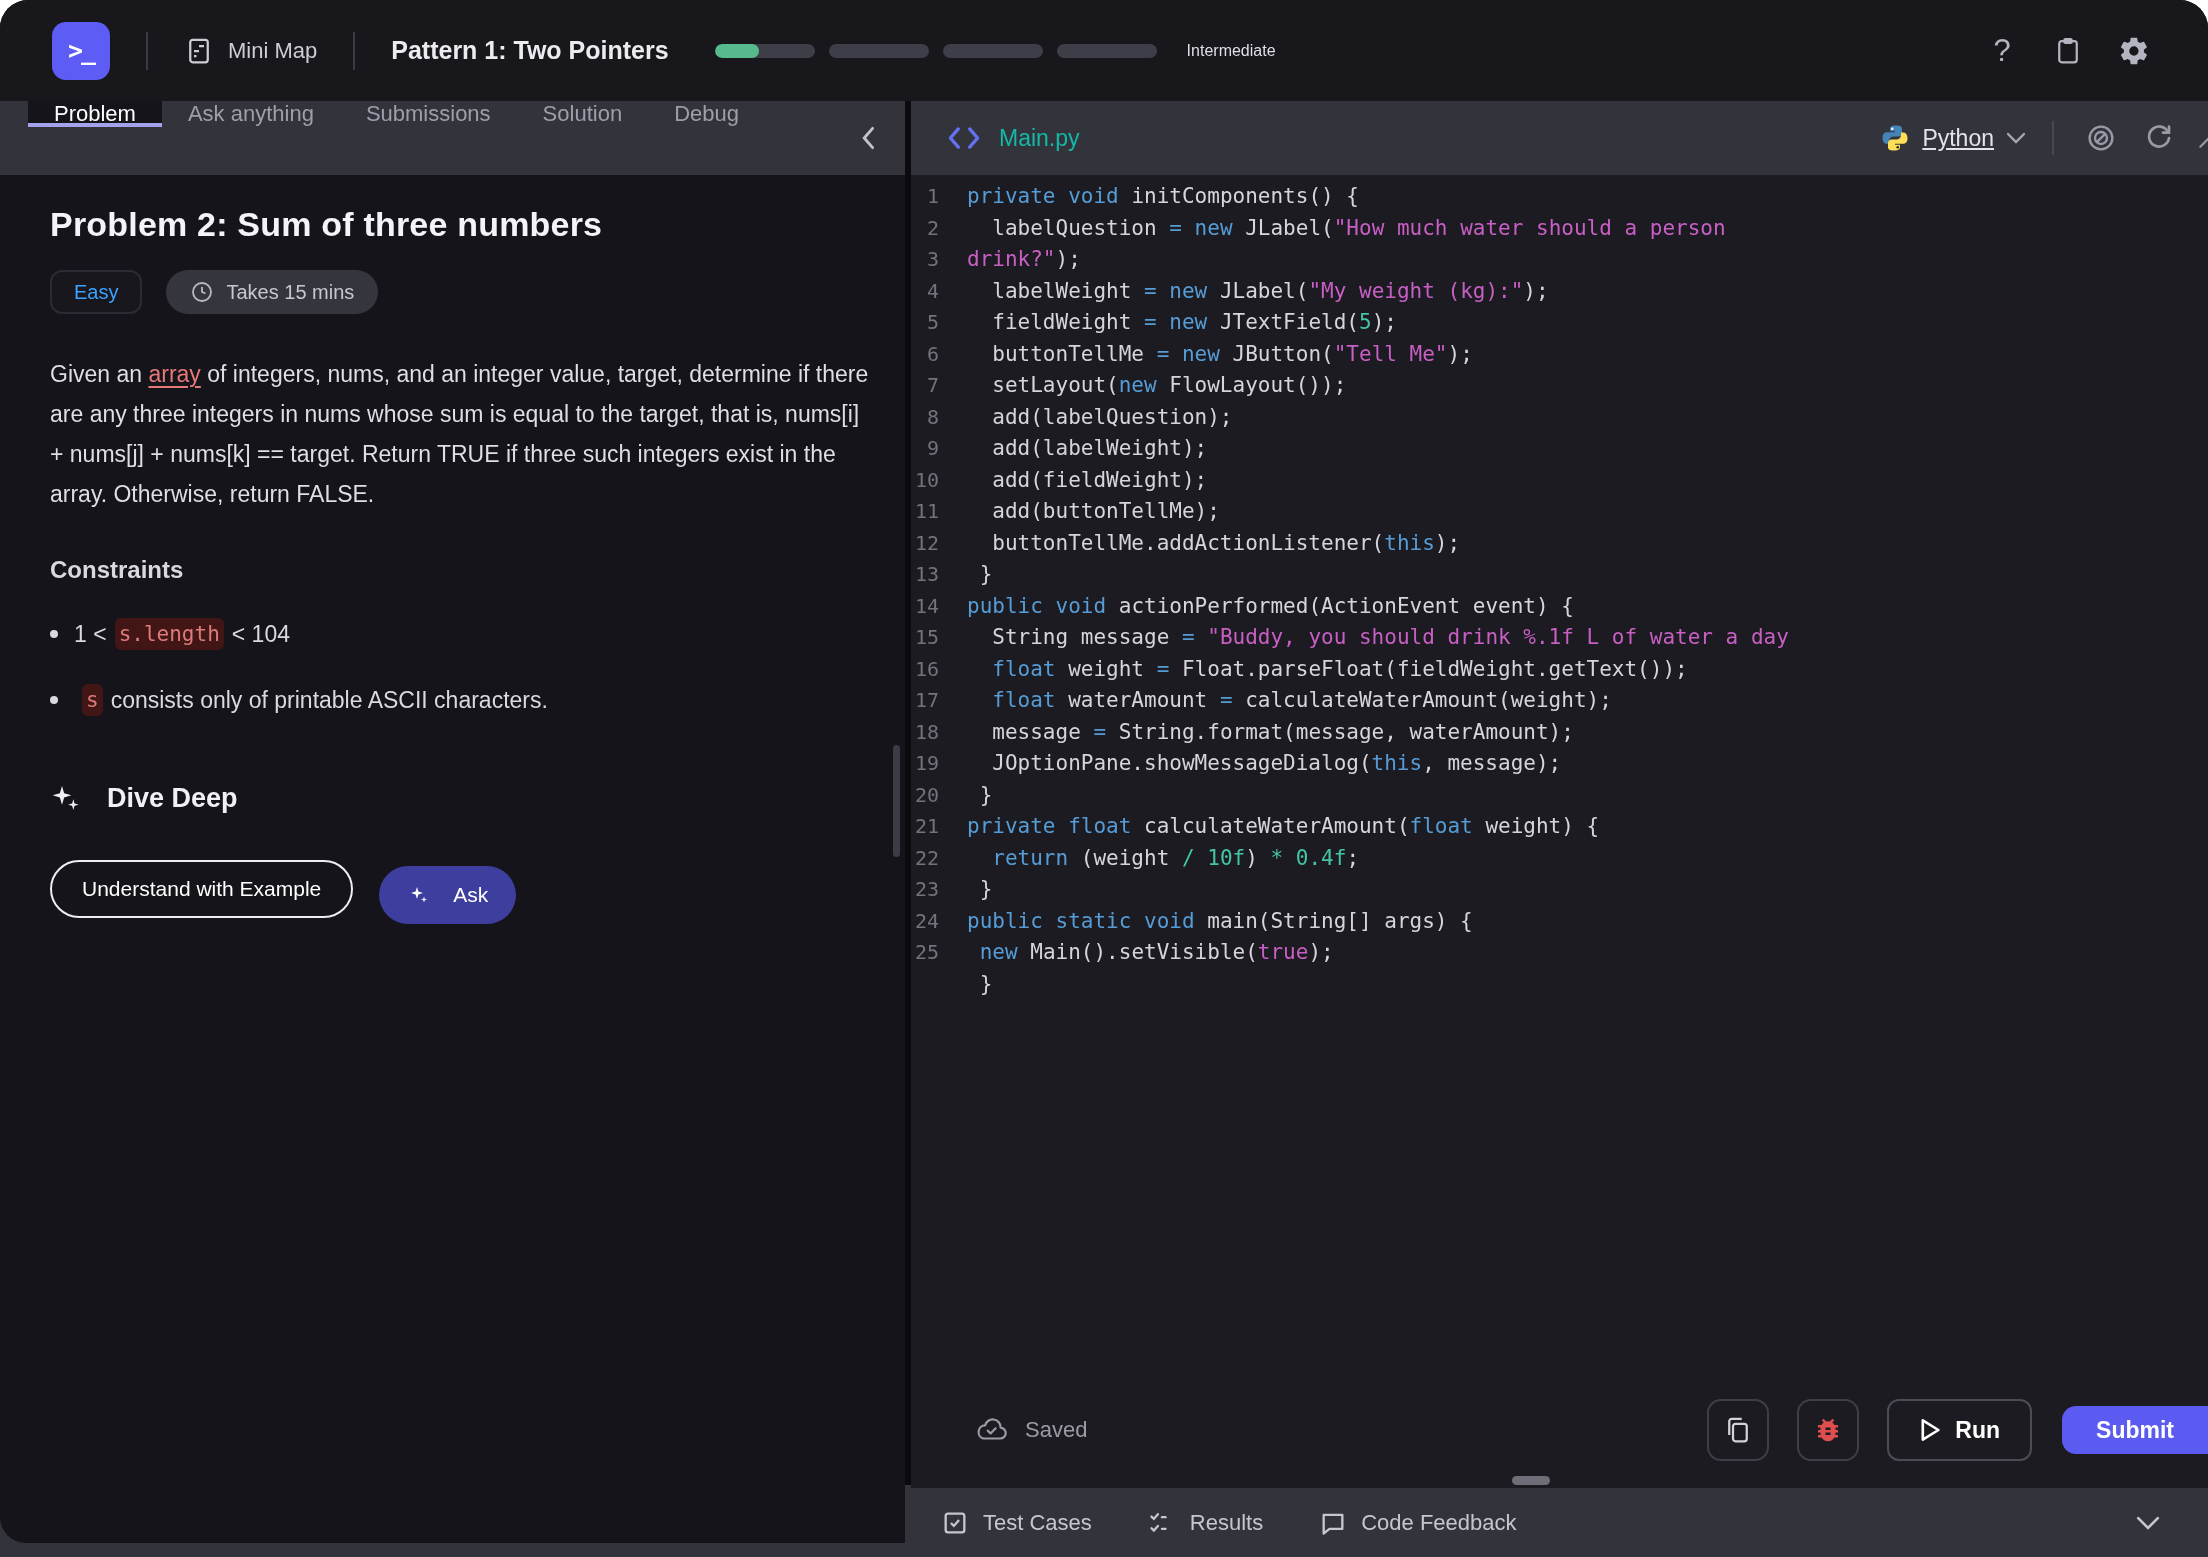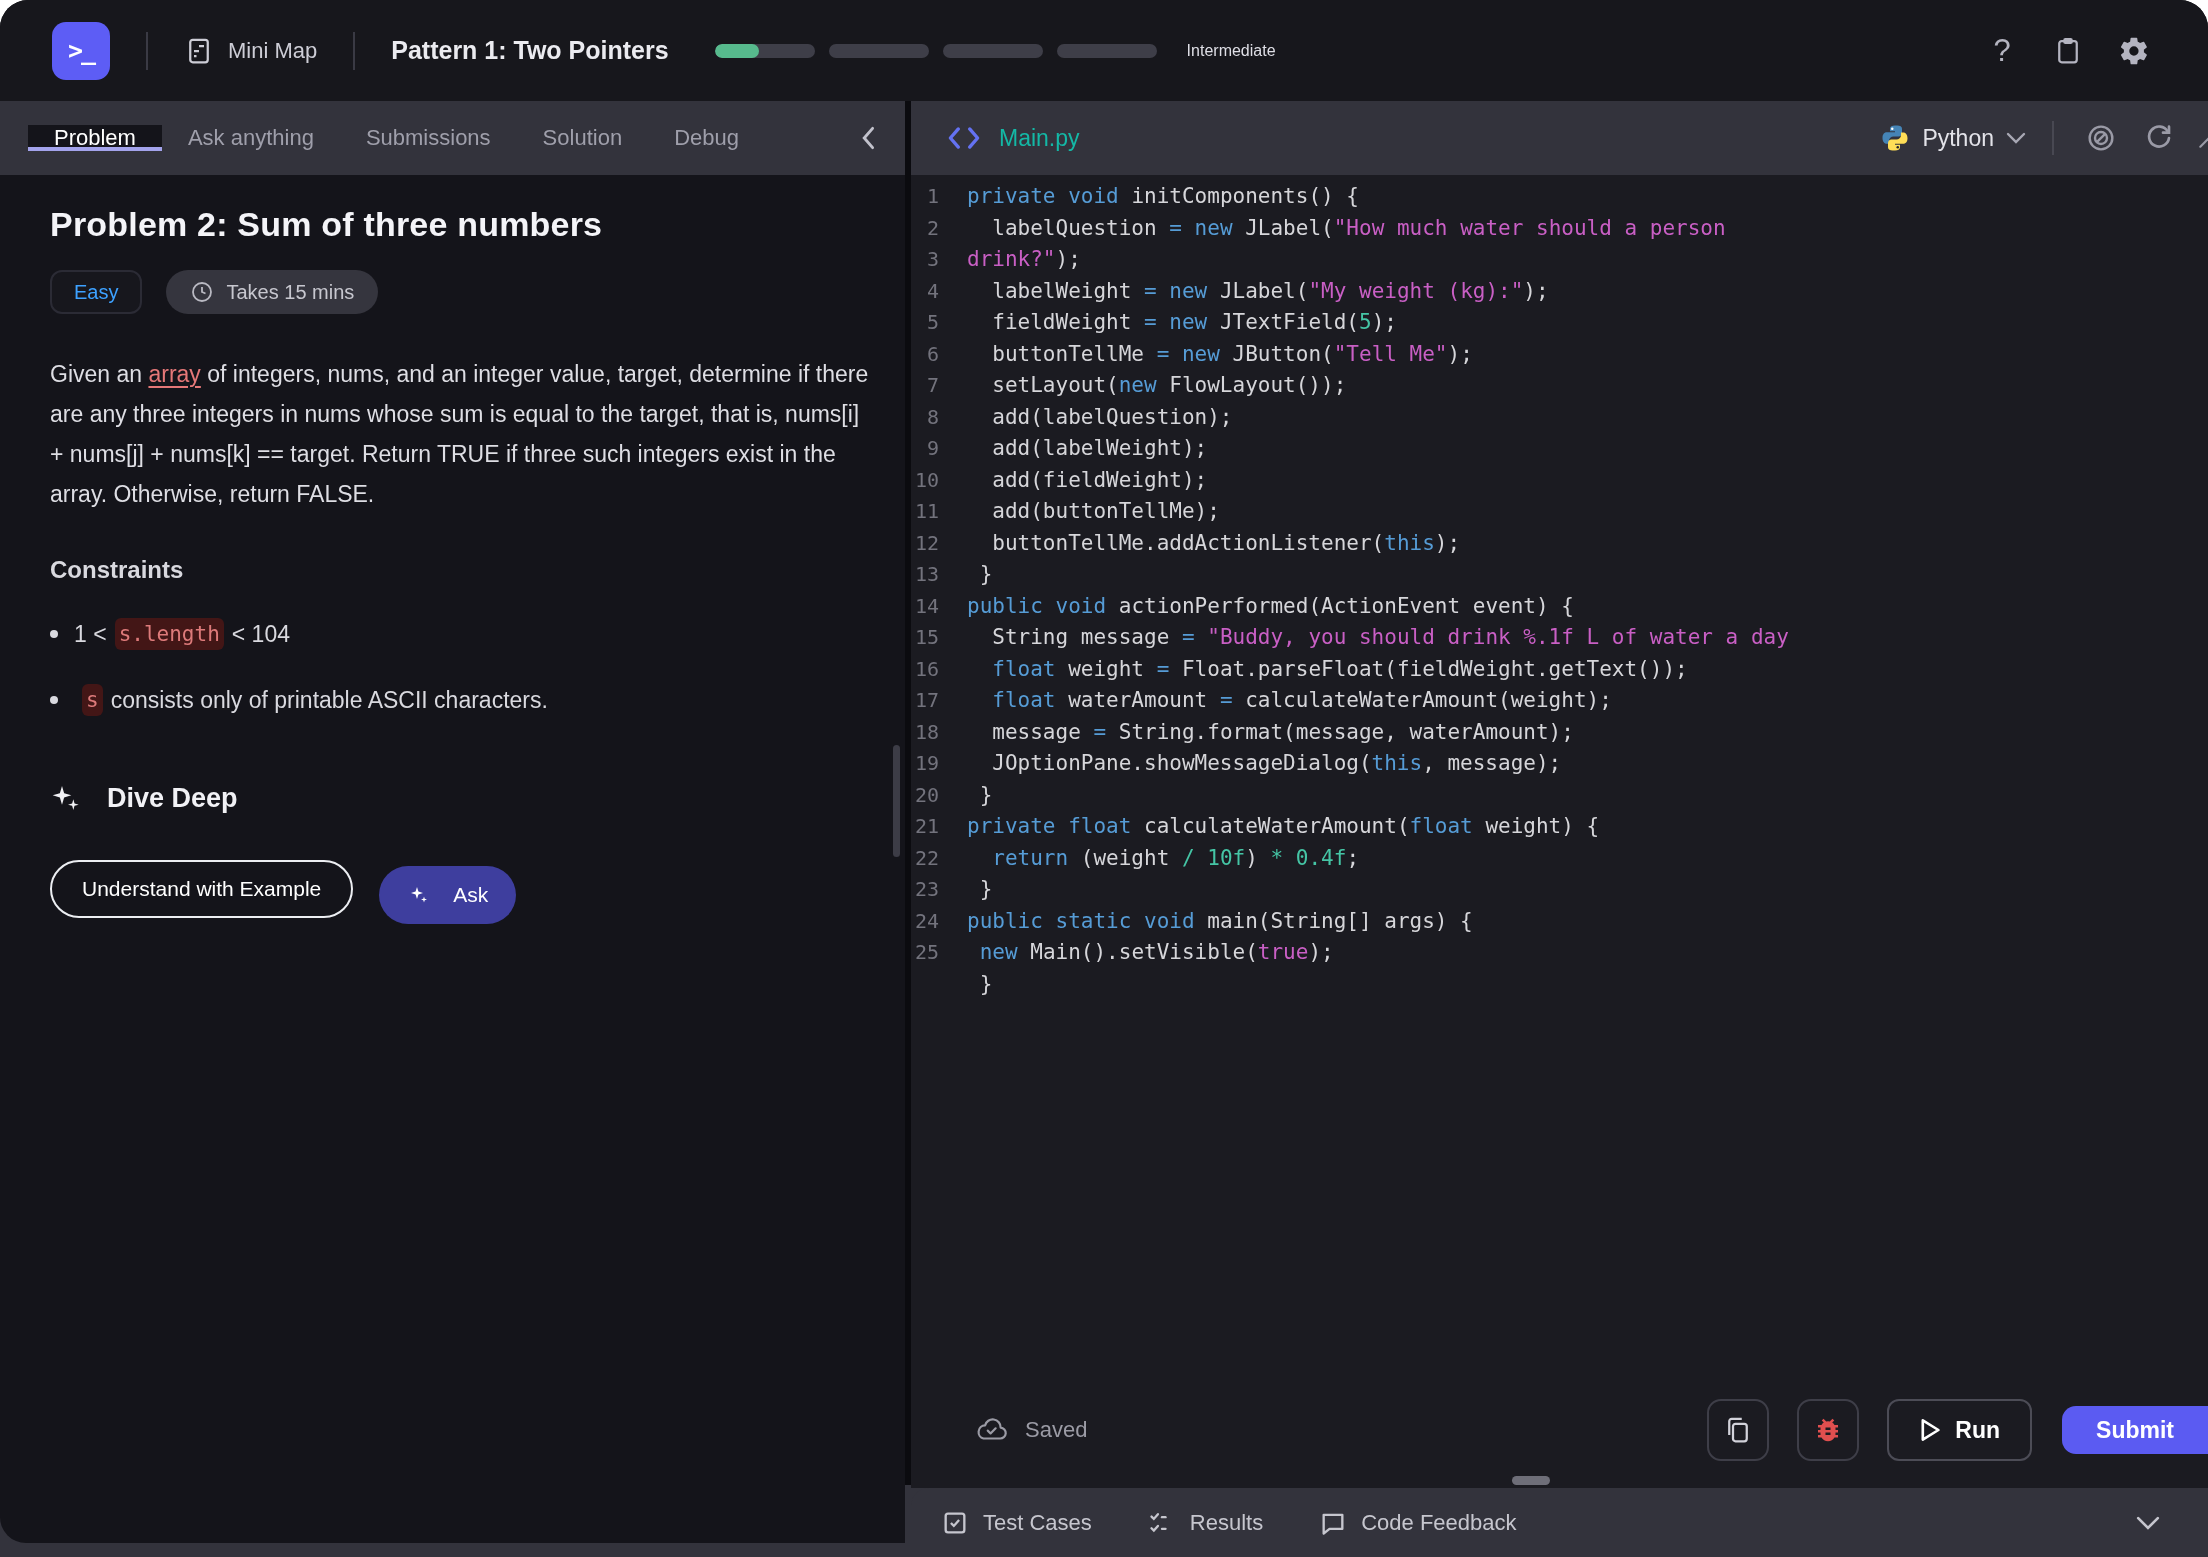--- a/index.html
+++ b/index.html
@@ -84,21 +84,21 @@
   .editor-panel {
     position:absolute; left:911px; top:101px; right:0; bottom:69px;
     background:#1b1b21; z-index:2; overflow:hidden;
   }
   .editor-header {
     height:74px; background:#33333c; display:flex; align-items:center; padding:0 0 0 36px;
   }
   .filename { font-size:23px; color:#14b8a6; margin-left:18px; }
   .eh-spacer { flex:1; }
   .lang-select { display:flex; align-items:center; gap:12px; background:none; border:none;
-    color:#e3e3e9; font-size:23px; font-family:inherit; cursor:pointer; }
+    color:#e3e3e9; font-size:23px; font-family:inherit; cursor:pointer;text-decoration:underline; }
   .eh-div { width:2px; height:34px; background:#484852; margin:0 26px; }
   .eh-icon { background:none; border:none; color:#9a9aa6; width:42px; height:42px;
     display:flex; align-items:center; justify-content:center; cursor:pointer; margin-right:16px; }
   .partial { margin-right:-14px; }
   
   .code-area { padding-top:6px; overflow:hidden; font-family:"DejaVu Sans Mono", monospace; }
   .cl { display:flex; line-height:31.5px; white-space:pre; }
   .ln { flex:none; width:56px; text-align:right; padding-right:28px; color:#73737d; font-size:20px; user-select:none; }
   .ct { font-size:21px; color:#d6d6da; }
   .tk { color:#569cd6; }
@@ -193,21 +193,21 @@
       <span>
         <svg width="32" height="32" viewBox="0 0 24 24" fill="#b4b4c0">
           <path d="M19.4 13c.04-.33.06-.66.06-1s-.02-.67-.06-1l2.1-1.64a.5.5 0 0 0 .12-.64l-2-3.46a.5.5 0 0 0-.61-.22l-2.48 1a7.6 7.6 0 0 0-1.73-1l-.37-2.65A.5.5 0 0 0 13.94 2h-4a.5.5 0 0 0-.5.42l-.37 2.65c-.63.26-1.2.6-1.73 1l-2.48-1a.5.5 0 0 0-.61.22l-2 3.46a.5.5 0 0 0 .12.64L4.47 11c-.04.33-.06.66-.06 1s.02.67.06 1l-2.1 1.64a.5.5 0 0 0-.12.64l2 3.46c.14.24.42.34.61.22l2.48-1c.53.4 1.1.74 1.73 1l.37 2.65c.04.24.25.42.5.42h4c.25 0 .46-.18.5-.42l.37-2.65c.63-.26 1.2-.6 1.73-1l2.48 1c.2.12.47.02.61-.22l2-3.46a.5.5 0 0 0-.12-.64L19.4 13zM11.94 15.5a3.5 3.5 0 1 1 0-7 3.5 3.5 0 0 1 0 7z"></path>
         </svg>
       </span>
     </button>
   </header>
 
   <section class="left-panel">
     <nav class="tabbar">
-      <div id="tabs" style="display:flex;align-items:center;">
+      <div id="tabs" style="display:flex;align-items:flex-start;">
           <div class="tab active">Problem</div>
           <div class="tab">Ask anything</div>
           <div class="tab">Submissions</div>
           <div class="tab">Solution</div>
           <div class="tab">Debug</div>
         </div>
       <button class="tab-collapse">
         <span>
           <svg width="20" height="24" viewBox="0 0 12 20" fill="none" stroke="#c2c2cc" stroke-width="2.4" stroke-linecap="round">
             <polyline points="9,2 2,10 9,18"></polyline>

